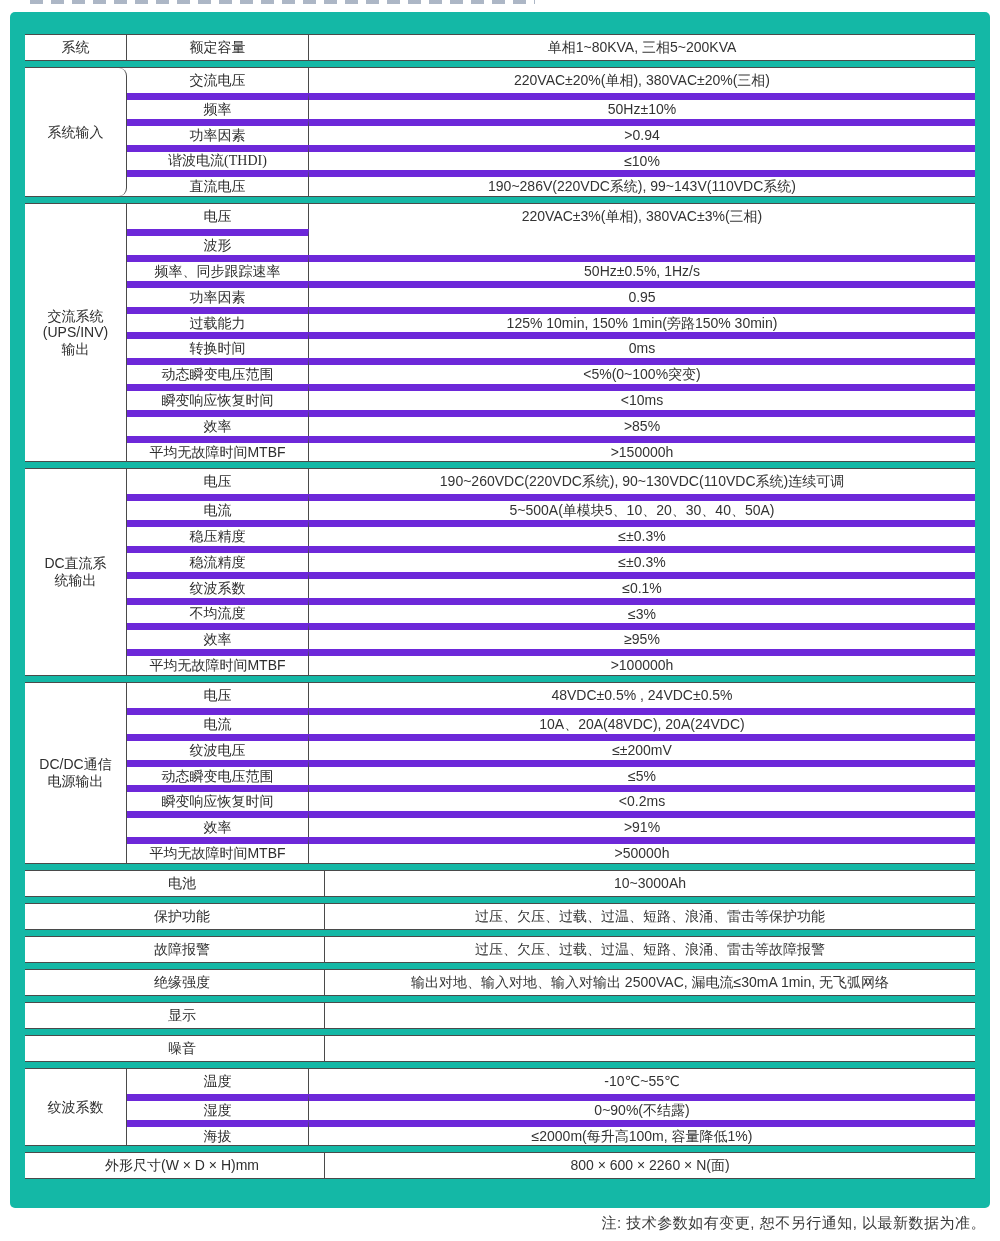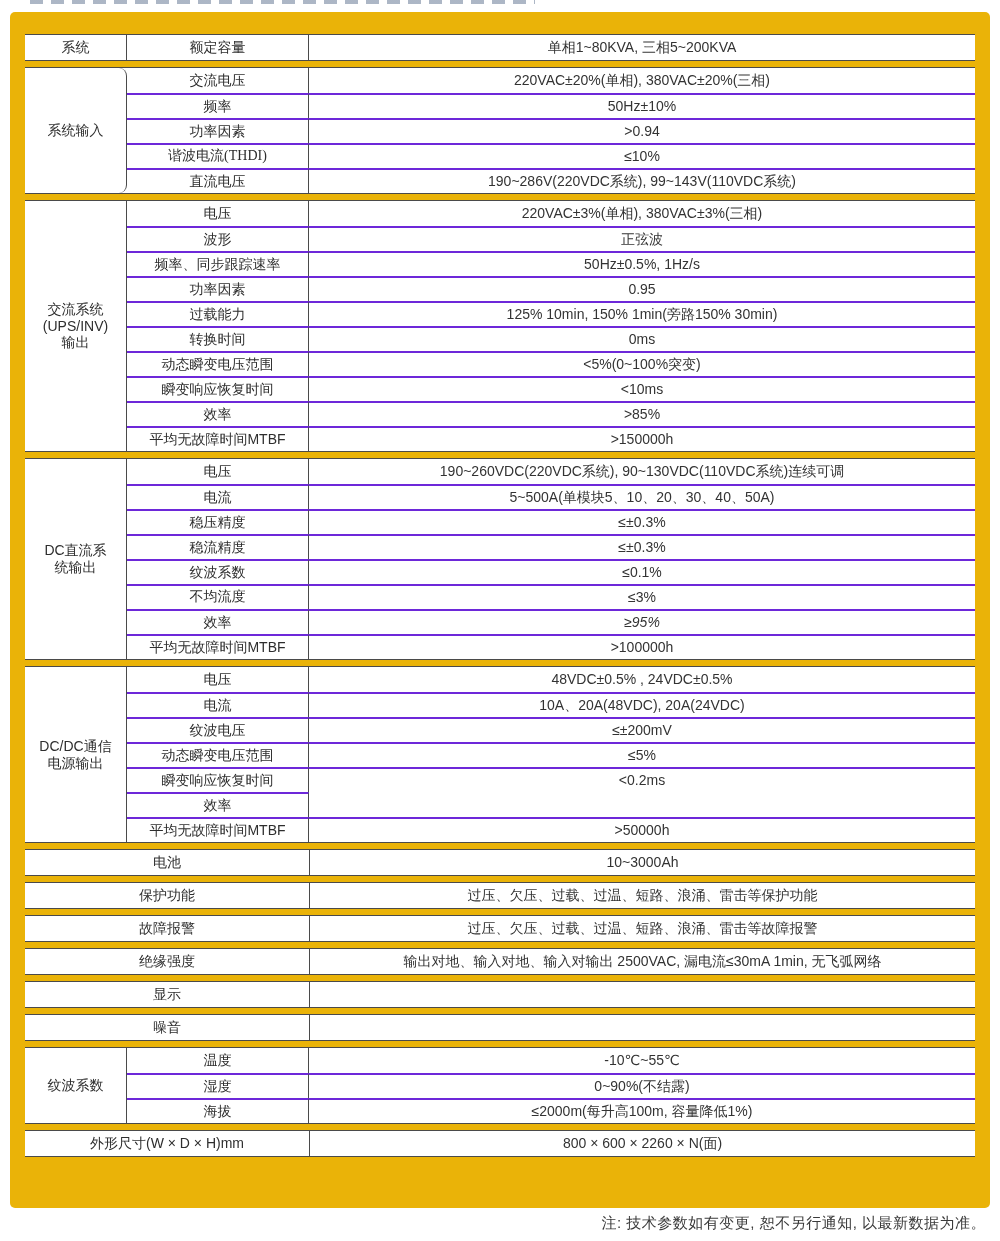--- a/index.html
+++ b/index.html
@@ -8,44 +8,44 @@
     font-family:"Liberation Sans","DejaVu Sans",sans-serif;color:#333;
     overflow:hidden;
   }
   .crop-strip{
     position:absolute;left:30px;top:0;width:505px;height:4px;
     background:repeating-linear-gradient(90deg,#5a6e8c 0 13px,transparent 13px 21px);
     opacity:.5;
   }
   .panel{
     position:absolute;left:10px;top:12px;width:980px;height:1196px;
-    background:#eab308;border-radius:5px;
+    background:#14b8a6;border-radius:5px;
   }
   .spec-table{
     position:absolute;left:15px;right:15px;top:22px;
     display:flex;flex-direction:column;gap:6px;
   }
   .section{
     background:#ffffff;
     border-top:1px solid #4a4a4a;border-bottom:1px solid #4a4a4a;
     display:grid;grid-auto-rows:minmax(25px,auto);grid-auto-flow:row;
   }
   .section.three{grid-template-columns:102px 182px 1fr;}
-  .section.two{grid-template-columns:285px 1fr;}
+  .section.two{grid-template-columns:285px 1fr;padding-left:15px;}
   .cell{
     display:flex;align-items:center;justify-content:center;
     font-size:14px;line-height:1.2;text-align:center;
     padding:1px 4px;box-sizing:border-box;color:#333;
   }
   .group{
     border-right:1px solid #4a4a4a;white-space:pre-line;
     padding:1px 1px;color:#2e2e2e;
   }
   .param{border-right:1px solid #4a4a4a;color:#2e2e2e;}
-  .sep{border-top:2px solid #6d28d9;}
+  .sep{border-top:7px solid #6d28d9;}
   .footnote{
     position:absolute;right:14px;top:1214px;
     font-size:15px;color:#3a3a3a;letter-spacing:.5px;
   }
 </style>
 </head>
 <body>
 
 <div class="crop-strip"></div>
 
@@ -69,21 +69,20 @@
         <div class="cell param sep" style="grid-column: 2;">直流电压</div>
         <div class="cell value sep" style="grid-column: 3;">190~286V(220VDC系统), 99~143V(110VDC系统)</div>
       </div>
       <div class="section three">
         <div class="cell group" style="grid-area: 1 / 1 / span 10;">交流系统
 (UPS/INV)
 输出</div>
         <div class="cell param" style="grid-column: 2;">电压</div>
         <div class="cell value" style="grid-column: 3;">220VAC±3%(单相), 380VAC±3%(三相)</div>
         <div class="cell param sep" style="grid-column: 2;">波形</div>
-        <div class="cell value sep" style="grid-column: 3;">正弦波</div>
         <div class="cell param sep" style="grid-column: 2;">频率、同步跟踪速率</div>
         <div class="cell value sep" style="grid-column: 3;">50Hz±0.5%, 1Hz/s</div>
         <div class="cell param sep" style="grid-column: 2;">功率因素</div>
         <div class="cell value sep" style="grid-column: 3;">0.95</div>
         <div class="cell param sep" style="grid-column: 2;">过载能力</div>
         <div class="cell value sep" style="grid-column: 3;">125% 10min, 150% 1min(旁路150% 30min)</div>
         <div class="cell param sep" style="grid-column: 2;">转换时间</div>
         <div class="cell value sep" style="grid-column: 3;">0ms</div>
         <div class="cell param sep" style="grid-column: 2;">动态瞬变电压范围</div>
         <div class="cell value sep" style="grid-column: 3;">&lt;5%(0~100%突变)</div>
@@ -103,38 +102,39 @@
         <div class="cell value sep" style="grid-column: 3;">5~500A(单模块5、10、20、30、40、50A)</div>
         <div class="cell param sep" style="grid-column: 2;">稳压精度</div>
         <div class="cell value sep" style="grid-column: 3;">≤±0.3%</div>
         <div class="cell param sep" style="grid-column: 2;">稳流精度</div>
         <div class="cell value sep" style="grid-column: 3;">≤±0.3%</div>
         <div class="cell param sep" style="grid-column: 2;">纹波系数</div>
         <div class="cell value sep" style="grid-column: 3;">≤0.1%</div>
         <div class="cell param sep" style="grid-column: 2; font-family: Liberation Mono, monospace;">不均流度</div>
         <div class="cell value sep" style="grid-column: 3;">≤3%</div>
         <div class="cell param sep" style="grid-column: 2;">效率</div>
-        <div class="cell value sep" style="grid-column: 3; font-style: italic;">≥95%</div>
+        <div class="cell value sep" style="grid-column: 3;">≥95%</div>
         <div class="cell param sep" style="grid-column: 2;">平均无故障时间MTBF</div>
         <div class="cell value sep" style="grid-column: 3;">&gt;100000h</div>
       </div>
       <div class="section three">
         <div class="cell group" style="grid-area: 1 / 1 / span 7;">DC/DC通信
 电源输出</div>
         <div class="cell param" style="grid-column: 2;">电压</div>
         <div class="cell value" style="grid-column: 3;">48VDC±0.5% , 24VDC±0.5%</div>
         <div class="cell param sep" style="grid-column: 2;">电流</div>
         <div class="cell value sep" style="grid-column: 3;">10A、20A(48VDC), 20A(24VDC)</div>
         <div class="cell param sep" style="grid-column: 2;">纹波电压</div>
         <div class="cell value sep" style="grid-column: 3;">≤±200mV</div>
         <div class="cell param sep" style="grid-column: 2;">动态瞬变电压范围</div>
         <div class="cell value sep" style="grid-column: 3;">≤5%</div>
         <div class="cell param sep" style="grid-column: 2;">瞬变响应恢复时间</div>
         <div class="cell value sep" style="grid-column: 3;">&lt;0.2ms</div>
         <div class="cell param sep" style="grid-column: 2;">效率</div>
+        <div class="cell value sep" style="grid-column: 3;">&gt;91%</div>
         <div class="cell param sep" style="grid-column: 2;">平均无故障时间MTBF</div>
         <div class="cell value sep" style="grid-column: 3;">&gt;50000h</div>
       </div>
       <div class="section two">
         <div class="cell param">电池</div>
         <div class="cell value">10~3000Ah</div>
       </div>
       <div class="section two">
         <div class="cell param">保护功能</div>
         <div class="cell value">过压、欠压、过载、过温、短路、浪涌、雷击等保护功能</div>

